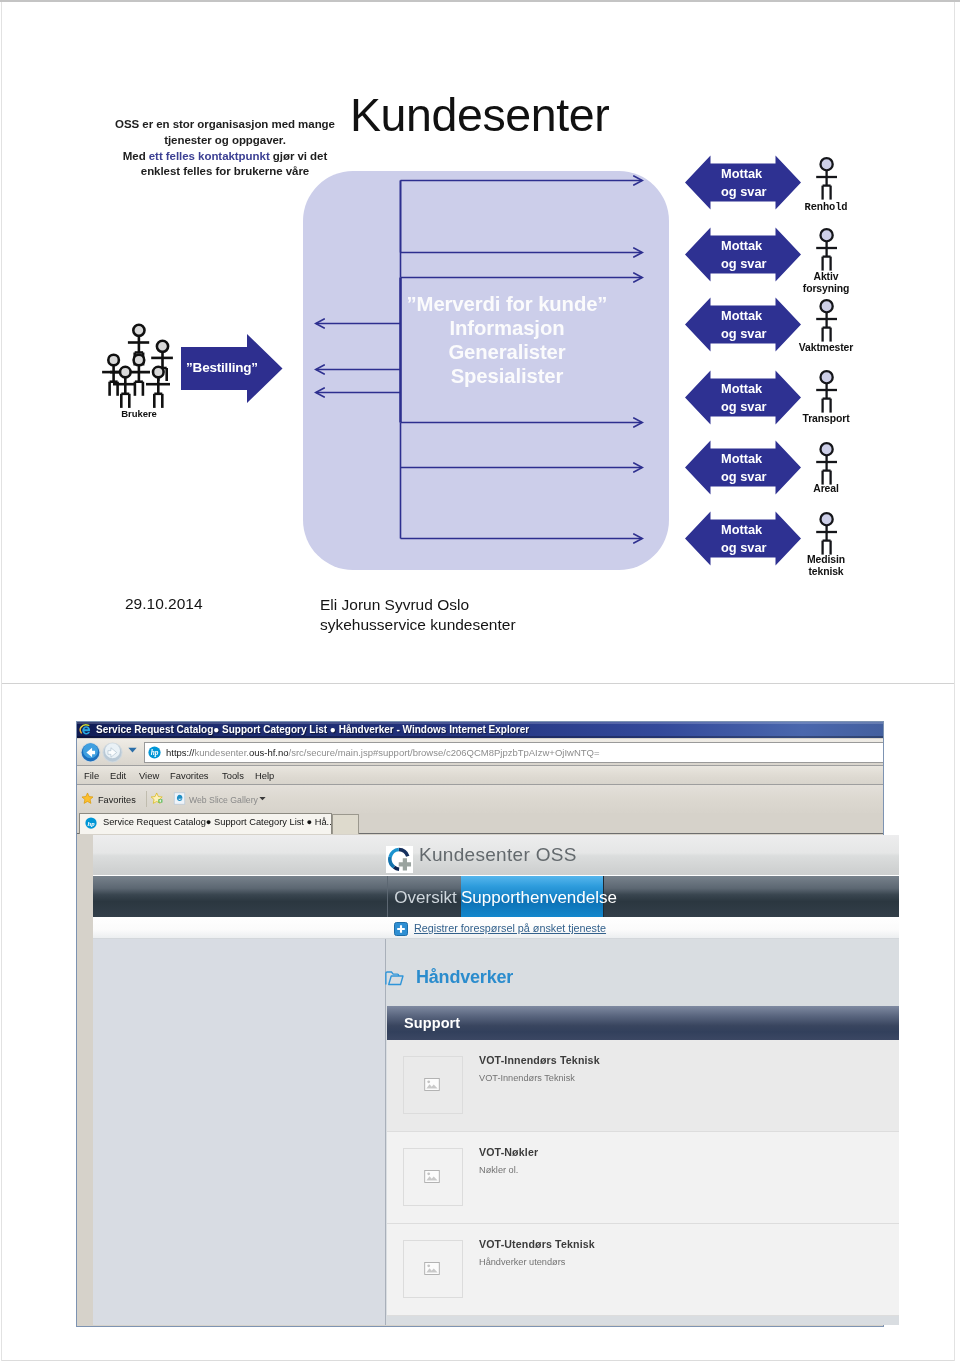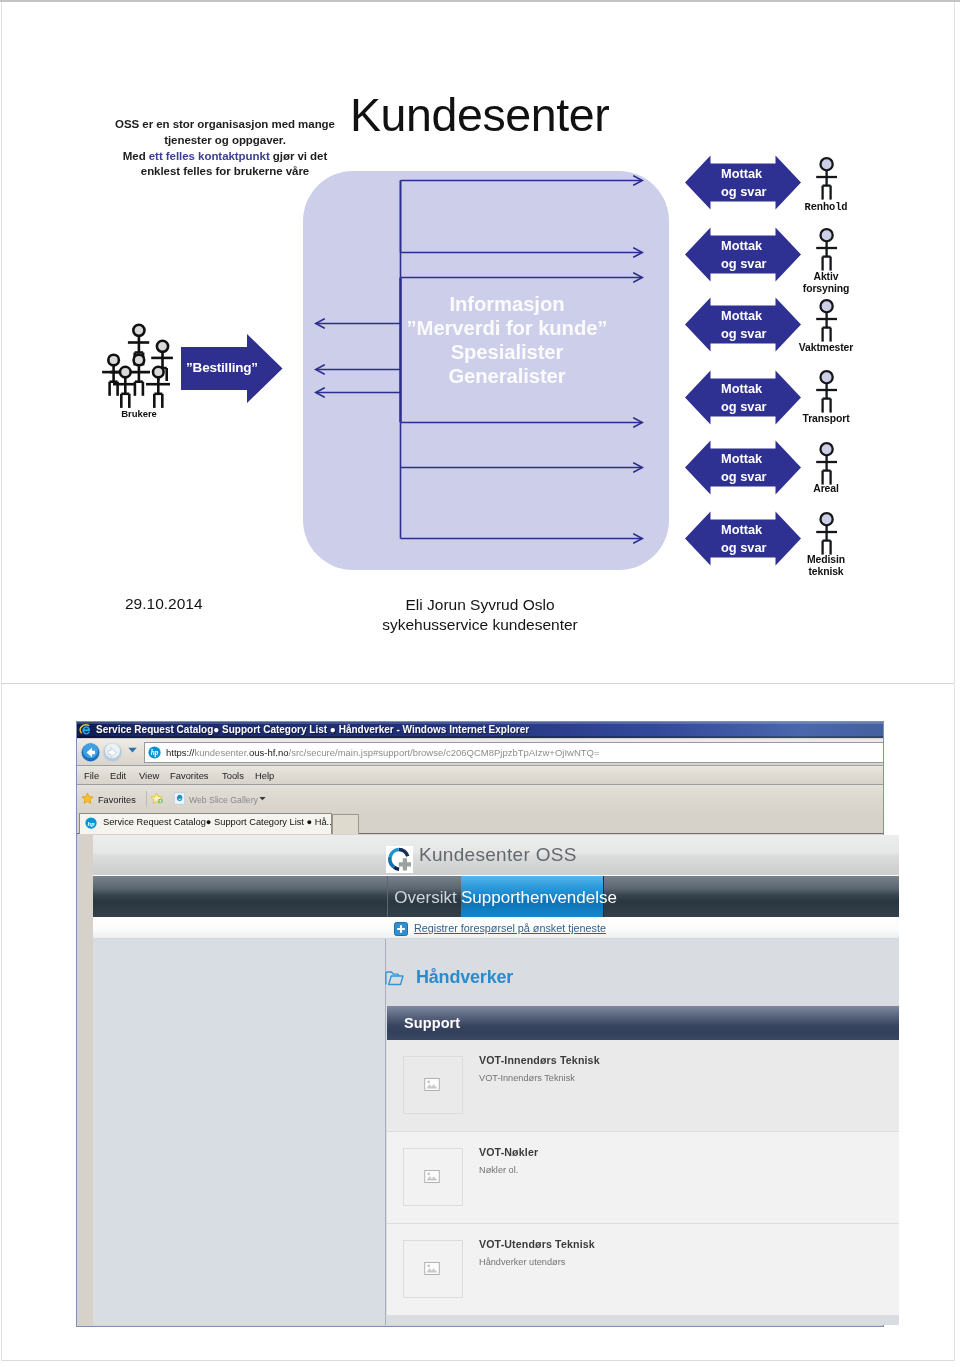--- a/index.html
+++ b/index.html
@@ -33,21 +33,21 @@
 
   .best-label{position:absolute;left:176px;top:360px;width:92px;text-align:center;color:#fff;
     font-weight:bold;font-size:13.5px;letter-spacing:-0.2px;}
 
   .dept-name{position:absolute;text-align:center;font-size:10.4px;font-weight:bold;color:#111;
     line-height:12.4px;white-space:pre-line;letter-spacing:-0.1px;}
 
   .mottak-lbl{position:absolute;color:#fff;font-weight:bold;font-size:12.8px;line-height:17.6px;}
 
   .foot-date{position:absolute;left:125px;top:595px;font-size:15.5px;color:#141414;}
-  .foot-auth{position:absolute;left:320px;top:595px;width:320px;text-align:center;font-size:15.5px;
+  .foot-auth{position:absolute;left:320px;top:595px;width:320px;font-size:15.5px;
     color:#141414;line-height:19.7px;}
 
   
   .bw{position:absolute;left:76px;top:721px;width:806px;height:604px;background:#d6d2ca;
     border:1px solid #7d93b2;box-shadow:0 0 0 1px rgba(255,255,255,0.6);}
   .bw-title{position:absolute;left:0;top:0;width:806px;height:16px;
     background:linear-gradient(to right,#0f1a52 0%,#1b2a6b 8%,#21307a 42%,#33499a 72%,#4a67ad 90%,#44609f 100%);
     color:#fff;font-size:10px;font-weight:bold;line-height:16px;white-space:nowrap;overflow:hidden;}
   .bw-title::before{content:"";position:absolute;left:0;top:0;width:100%;height:2px;
     background:rgba(255,255,255,.18);}
@@ -334,24 +334,24 @@
       <span>tjenester og oppgaver.</span><br>
       <span>Med </span><span class="hi">ett felles kontaktpunkt</span><span> gjør vi det</span><br>
       <span>enklest felles for brukerne våre</span>
     </div>
 
     <div class="slide-title">Kundesenter</div>
 
     <div class="lav-box"></div>
 
     <div class="center-text">
+      <div>”Merverdi for kunde”</div>
       <div>Informasjon</div>
-      <div>”Merverdi for kunde”</div>
+      <div>Generalister</div>
       <div>Spesialister</div>
-      <div>Generalister</div>
     </div>
 
     <svg class="arrows" viewBox="0 0 960 683" width="960" height="683">
       <defs>
         <marker id="ar" markerWidth="11" markerHeight="11" refX="9.4" refY="5.5" orient="auto" markerUnits="userSpaceOnUse">
           <path d="M0.6 0.7 L9.8 5.5 L0.6 10.3" fill="none" stroke="#2d2f8f" stroke-width="1.7" stroke-linecap="butt" stroke-linejoin="miter"></path>
         </marker>
       </defs>
       <g stroke="#2d2f8f" stroke-width="1.6" fill="none">
         <path d="M400.5 180.5 L642 180.5" marker-end="url(#ar)"></path>

